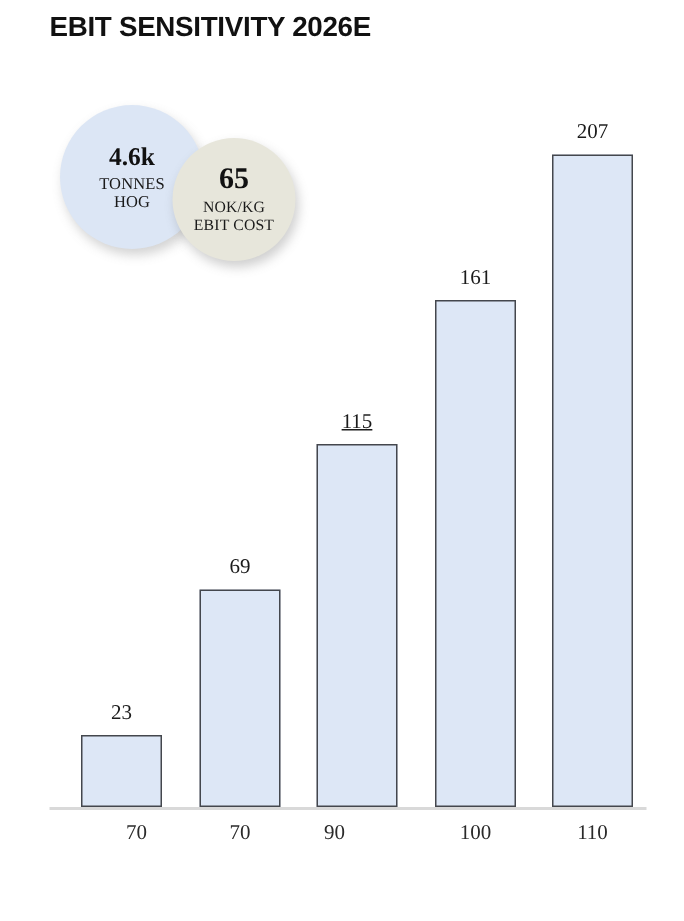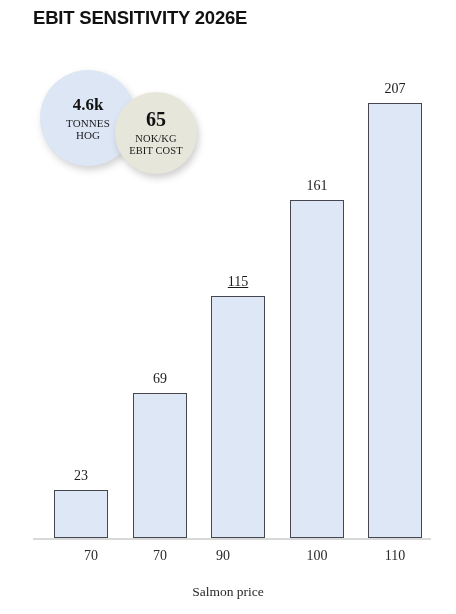--- a/index.html
+++ b/index.html
@@ -187,21 +187,20 @@
         <div class="bar-value" style="bottom: 441px;">207</div>
       </div>
     </div>
   <div id="ticks-container">
       <div class="tick-label" style="left: 64px;">70</div>
       <div class="tick-label" style="left: 133px;">70</div>
       <div class="tick-label" style="left: 196px;">90</div>
       <div class="tick-label" style="left: 290px;">100</div>
       <div class="tick-label" style="left: 368px;">110</div>
     </div>
-  <div id="x-axis-title">Salmon price</div>
 </div>
 
 <div id="kpi-group">
   <div class="kpi-circle" id="kpi-circle-tonnes">
     <div class="kpi-value">4.6k</div>
     <div class="kpi-label">
       <div>TONNES</div>
       <div>HOG</div>
     </div>
   </div>

